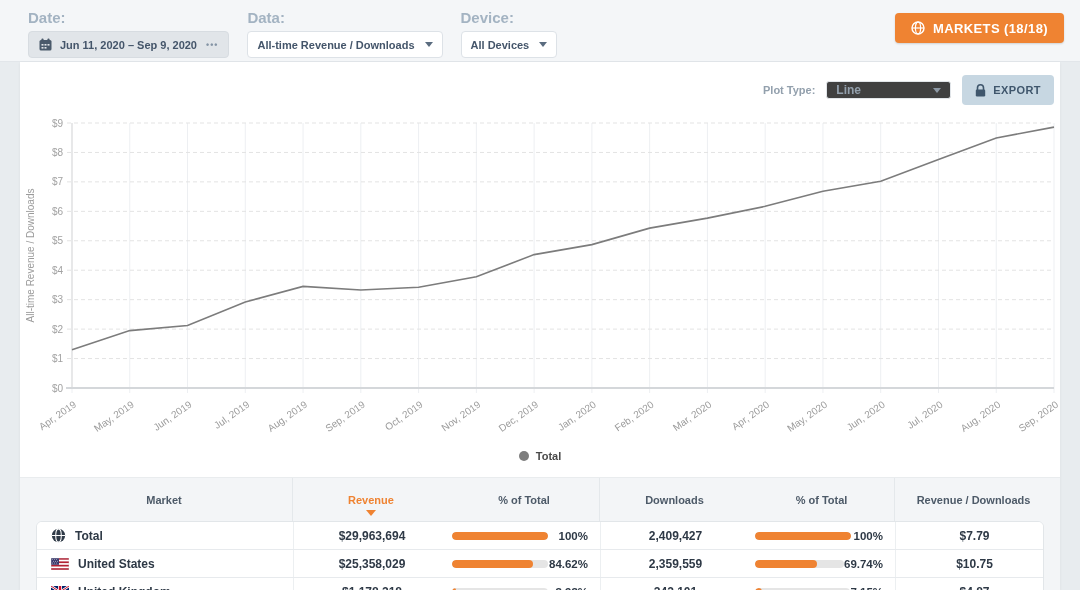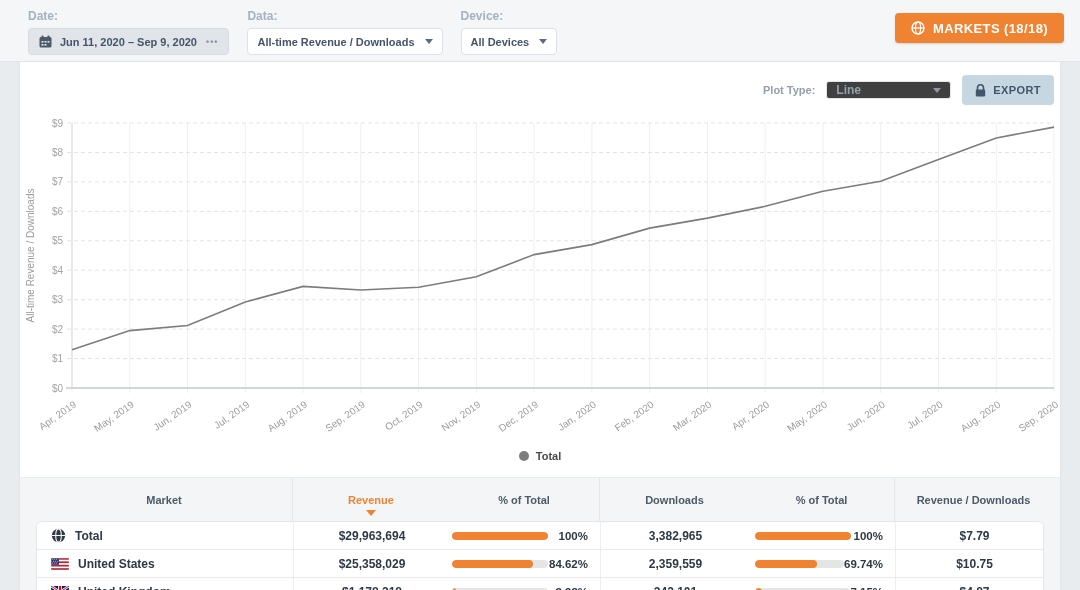--- a/index.html
+++ b/index.html
@@ -5,21 +5,21 @@
   * { margin:0; padding:0; box-sizing:border-box; }
   html,body { width:1080px; height:590px; overflow:hidden; }
   body { background:#e8ecef; font-family:"Liberation Sans","DejaVu Sans",sans-serif; }
 
   
   .topbar {
     height:62px; background:#f4f6f8; border-bottom:1px solid #e2e6ea;
     display:flex; align-items:flex-start; padding:9px 16px 0 28px;
   }
   .filter-group { display:flex; flex-direction:column; margin-right:18px; }
-  .filter-label { font-size:12px; color:#a3b3c2; font-weight:bold; margin-bottom:5px; white-space:nowrap; }
+  .filter-label { font-size:15px; color:#a3b3c2; font-weight:bold; margin-bottom:5px; white-space:nowrap; }
   .control {
     height:27px; display:flex; align-items:center; font-size:11px; font-weight:bold;
     color:#44556a; border-radius:4px; white-space:nowrap;
   }
   .date-btn { background:#e1e5e9; border:1px solid #d7dce1; padding:0 10px; cursor:pointer; }
   .date-btn .cal-icon { margin-right:8px; display:flex; }
   .date-btn .more-dots { margin-left:9px; color:#8494a5; font-size:9px; letter-spacing:1px; }
   .select-box { background:#ffffff; border:1px solid #dde2e7; padding:0 9px; cursor:pointer; }
   .select-box .caret { margin-left:10px; }
   .caret { width:0; height:0; border-left:4px solid transparent; border-right:4px solid transparent; border-top:5px solid #5a6c7f; }
@@ -246,21 +246,21 @@
           </span>
           <span>Total</span>
         </div>
         <div class="td center divider-l">$29,963,694</div>
         <div class="td pct-cell">
           <span class="bar-track">
               <span class="bar-fill" style="width: 100%; display: block;"></span>
             </span>
           <span class="pct-label">100%</span>
         </div>
-        <div class="td center divider-l">3,382,965</div>
+        <div class="td center divider-l">2,409,427</div>
         <div class="td pct-cell">
           <span class="bar-track dl">
               <span class="bar-fill" style="width: 100%; display: block;"></span>
             </span>
           <span class="pct-label">100%</span>
         </div>
         <div class="td center divider-l">$7.79</div>
       </div>
 
       <div class="tgrid trow">

